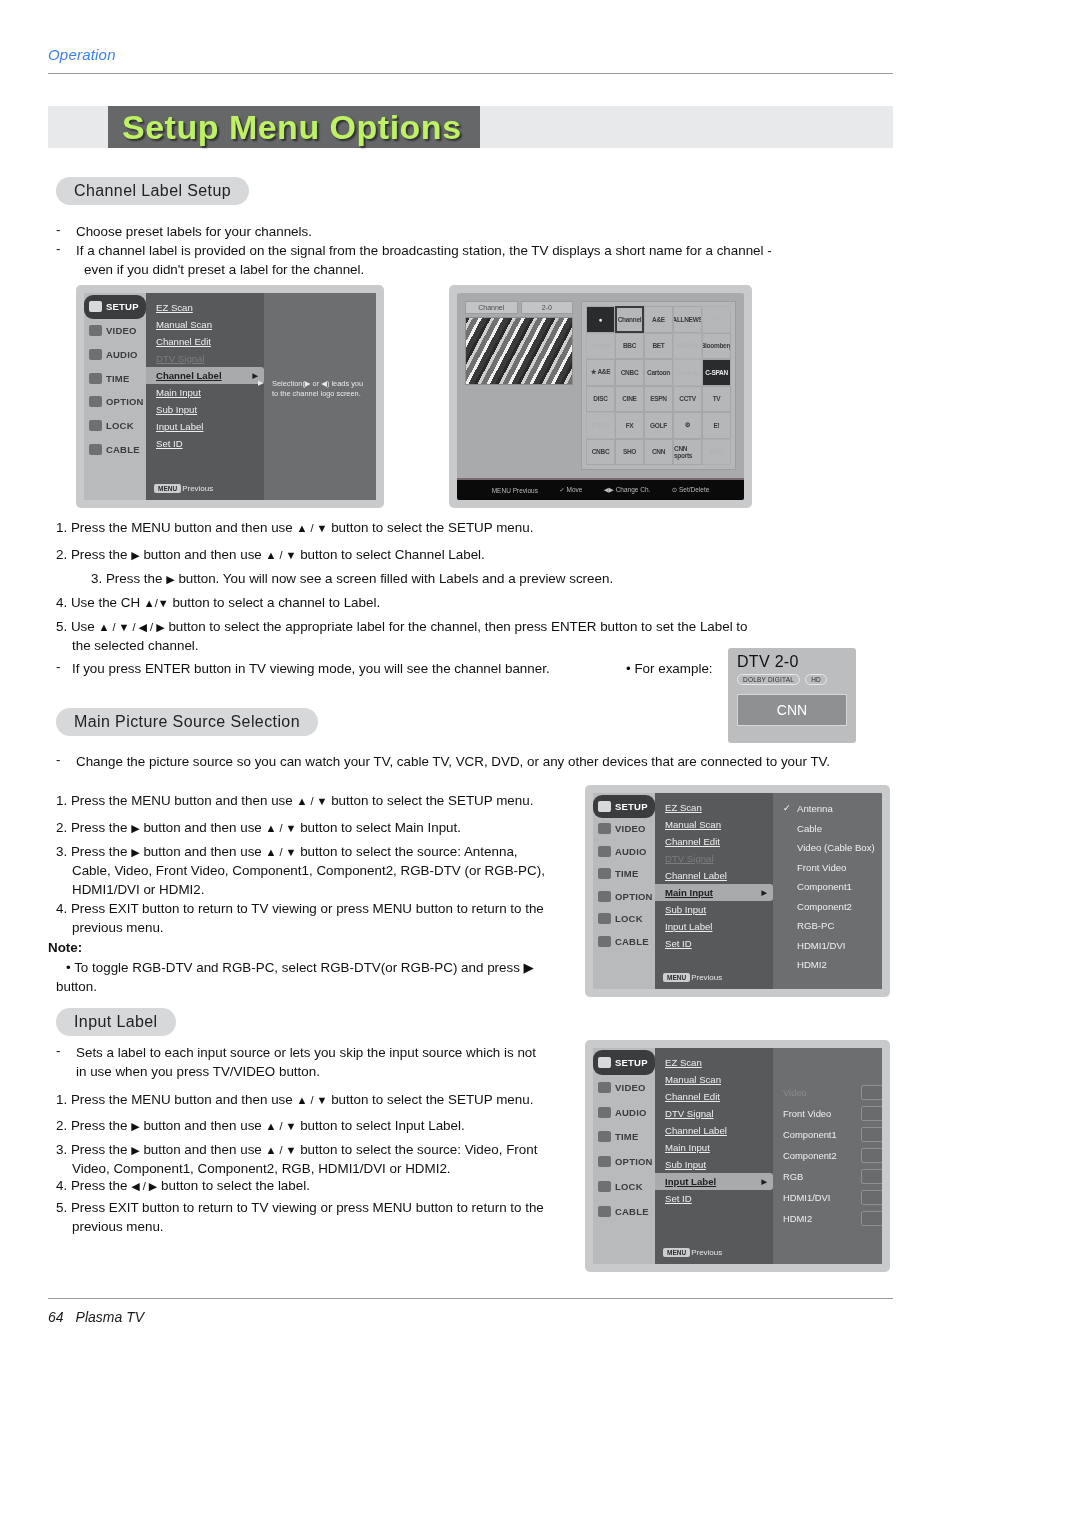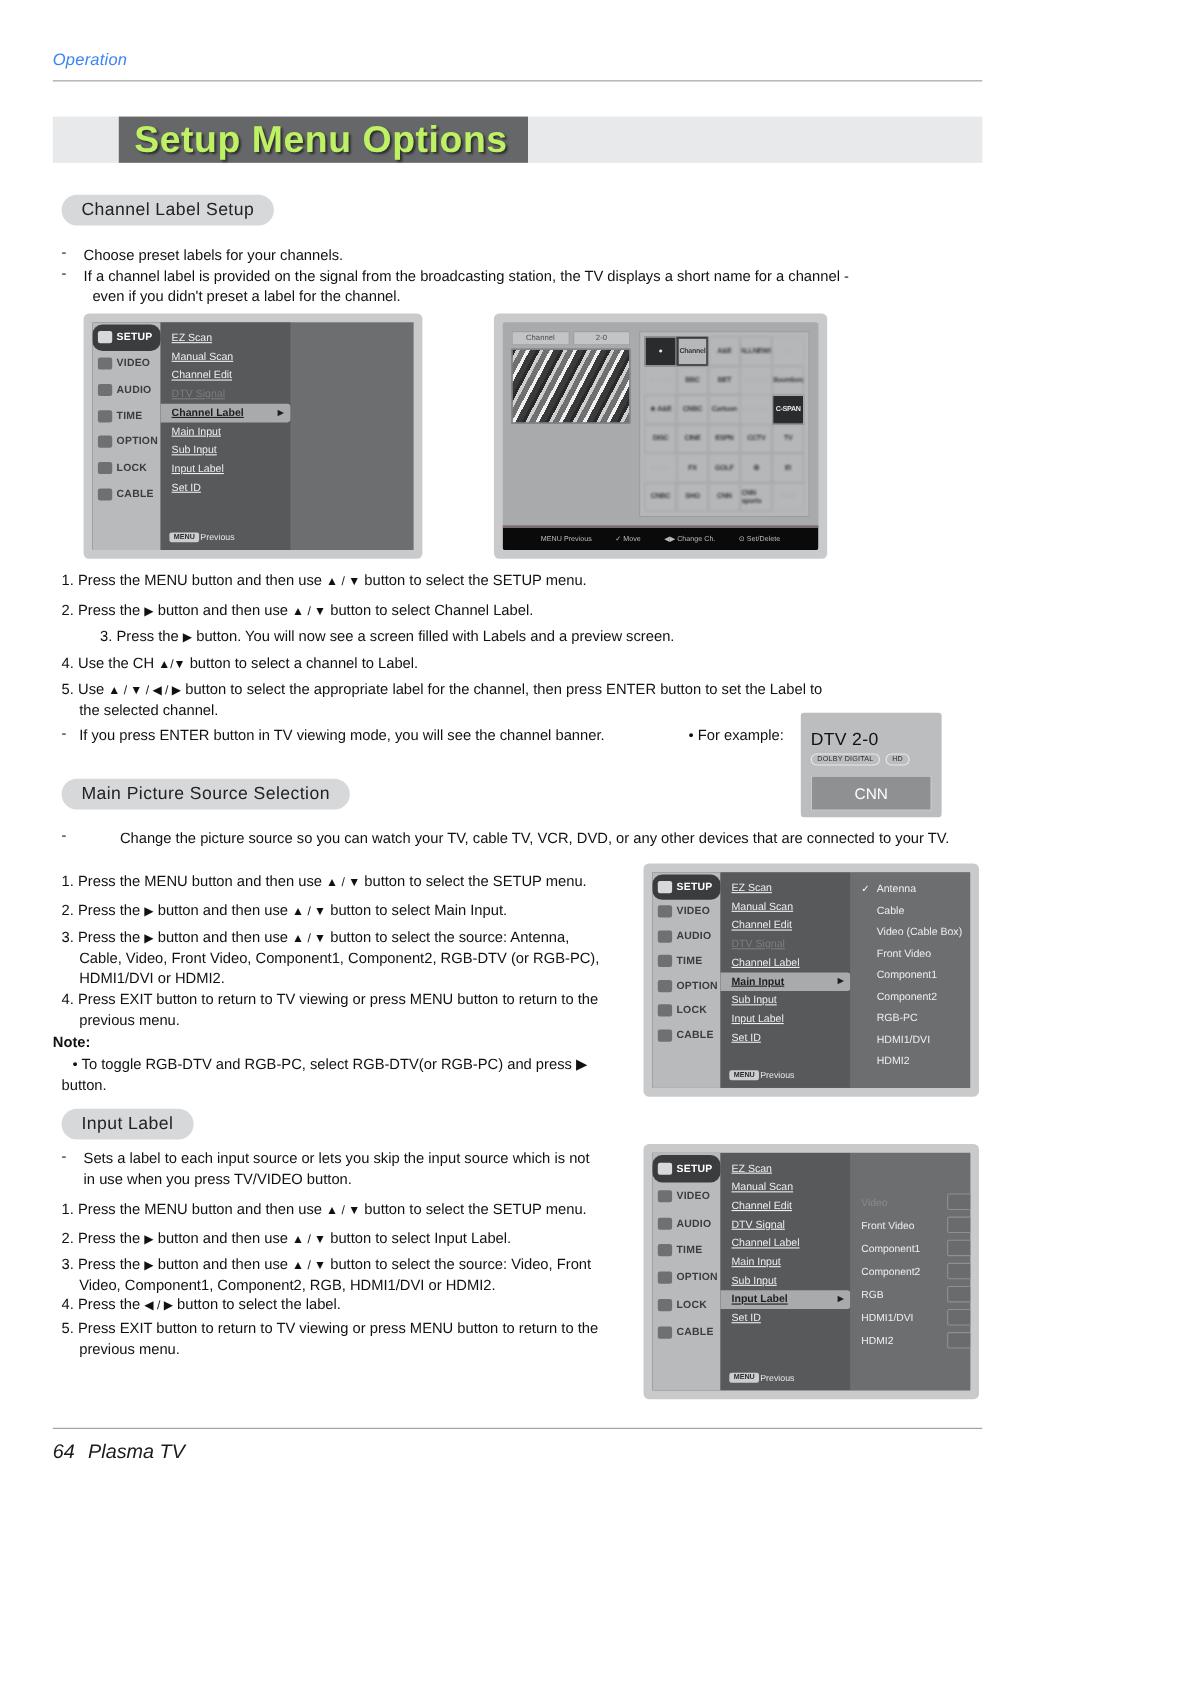--- a/index.html
+++ b/index.html
@@ -336,21 +336,21 @@
   }
 
   
   .ch-banner {
     position: absolute;
     left: 728px; top: 648px;
     width: 128px; height: 95px;
     background: #bcbdbf;
     border-radius: 3px;
     box-sizing: border-box;
-    padding: 16px 9px;
+    padding: 5px 9px;
   }
   .ch-num {
     font-size: 16px;
     color: #101112;
     letter-spacing: .3px;
   }
   .ch-tags { display: flex; gap: 5px; margin-top: 3px; }
   .ch-tag {
     border: 1px solid #e8e9ea;
     border-radius: 7px;
@@ -373,21 +373,21 @@
   .foot-rule {
     position: absolute;
     left: 48px; top: 1298px;
     width: 845px; height: 1px;
     background: #9a9a9a;
   }
   .foot {
     position: absolute;
     left: 48px; top: 1309px;
     font-style: italic;
-    font-size: 18px;
+    font-size: 14px;
     color: #1a1a1a;
   }
   .foot .pg { margin-right: 12px; }
 </style>
 </head>
 <body>
 
 <div class="runhead">Operation</div>
 <div class="head-rule"></div>
 
@@ -445,20 +445,27 @@
           <div class="mid-item dim">DTV Signal</div>
           <div class="mid-item sel">Channel Label</div>
           <div class="mid-item">Main Input</div>
           <div class="mid-item">Sub Input</div>
           <div class="mid-item">Input Label</div>
           <div class="mid-item">Set ID</div>
         </div>
       <div class="prev-chip">
         <span class="prev-key">MENU</span>
         <span class="prev-txt">Previous</span>
+      </div>
+    </div>
+    <div class="osd-right">
+      <div class="help-arrow">▶</div>
+      <div class="help-note">
+        <div>Selection(▶ or ◀) leads you</div>
+        <div>to the channel logo screen.</div>
       </div>
     </div>
   </div>
 </div>
 
 <div class="logo-osd" style="left:449px; top:285px; width:303px; height:223px;">
   <div class="logo-body">
     <div class="logo-main">
       <div class="prev-col">
         <div class="prev-head">
@@ -543,21 +550,21 @@
   <div class="ch-tags">
     <span class="ch-tag" id="tag-dd">DOLBY DIGITAL</span>
     <span class="ch-tag" id="tag-hd">HD</span>
   </div>
   <div class="ch-name" id="ch-name-txt">CNN</div>
 </div>
 
 <div class="pill" id="pill-main-picture">Main Picture Source Selection</div>
 
 <div class="dash" style="left:56px; top:752px;">-</div>
-<div class="para" style="left:76px; top:752px;margin-left:33px;">Change the picture source so you can watch your TV, cable TV, VCR, DVD, or any other devices that are connected to your TV.</div>
+<div class="para" style="left:76px; top:752px;">Change the picture source so you can watch your TV, cable TV, VCR, DVD, or any other devices that are connected to your TV.</div>
 
 <div class="hang" style="left:56px; top:791px;">
   <span>1.</span>
   <span>Press the </span><span class="b">MENU</span><span> button and then use </span><span class="arr">▲ / ▼</span><span> button to select the </span><span class="bb">SETUP</span><span> menu.</span>
 </div>
 <div class="hang" style="left:56px; top:818px;">
   <span>2.</span>
   <span>Press the </span><span class="arr">▶</span><span> button and then use </span><span class="arr">▲ / ▼</span><span> button to select </span><span class="bb">Main Input</span><span>.</span>
 </div>
 <div class="hang" style="left:56px; top:842px;">

